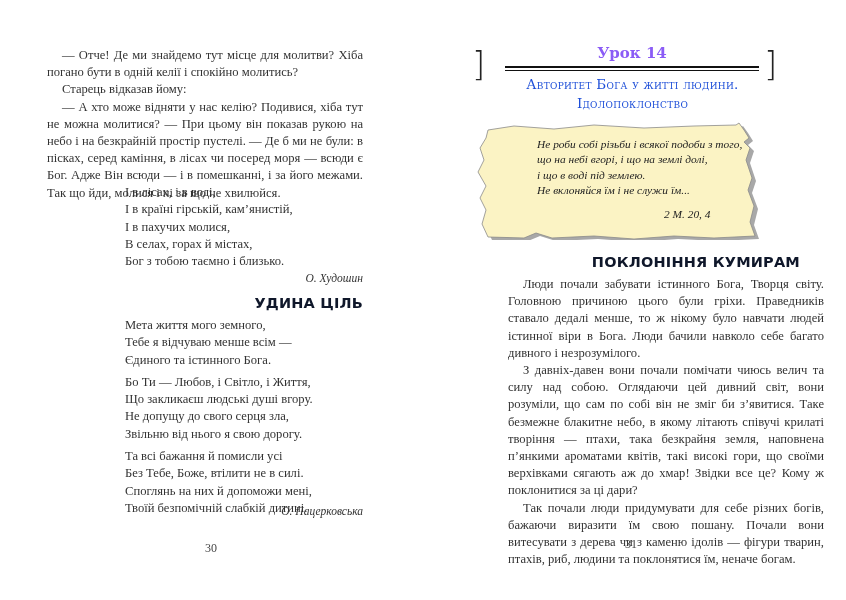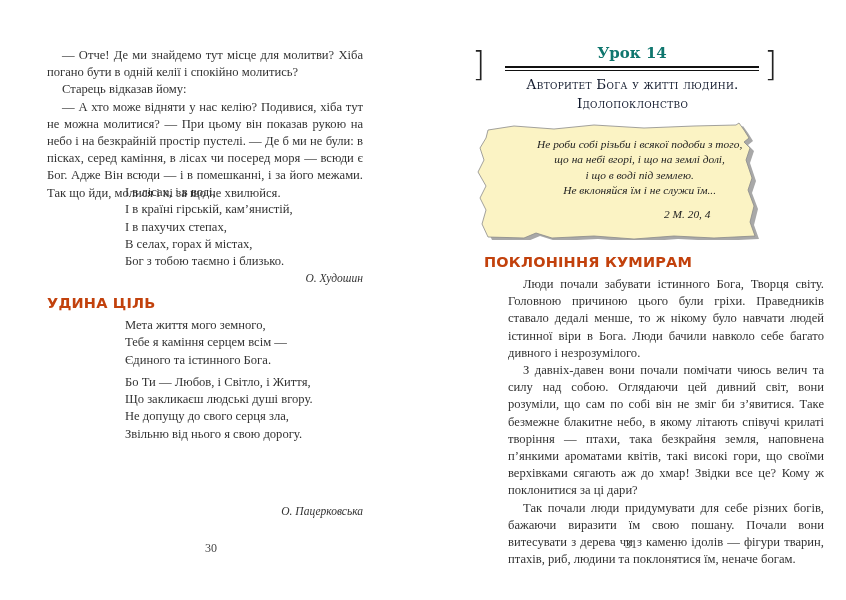--- a/index.html
+++ b/index.html
@@ -13,71 +13,77 @@
   .prose { position: absolute; font-size: 12.6px; line-height: 17.2px; text-align: justify; color: #333; }
   .prose p { text-indent: 15px; }
 
   .left-prose { left: 47px; top: 43px; width: 316px; }
 
   .poem { position: absolute; font-size: 12.6px; line-height: 17.3px; color: #333; white-space: nowrap; }
   .poem .line { display: block; }
   .poem .stanza { margin-bottom: 5px; }
   .attribution { position: absolute; font-style: italic; font-size: 11.5px; color: #333; text-align: right; }
 
-  .section-heading { position: absolute; font-family: "DejaVu Sans", "Liberation Sans", sans-serif; font-weight: bold; font-size: 14.5px; color: #c2410c; text-align: left; letter-spacing: 0.2px; }
+  .section-heading { position: absolute; font-family: "DejaVu Sans", "Liberation Sans", sans-serif; font-weight: bold; font-size: 14.5px; color: #0f172a; text-align: right; letter-spacing: 0.2px; }
 
   .page-number { position: absolute; font-size: 12px; color: #444; }
 
   
   .bracket { position: absolute; font-family: "DejaVu Sans", sans-serif; font-size: 34px; font-weight: 300; color: #222; line-height: 1; }
-  .lesson-title { position: absolute; left: 505px; top: 44px; width: 254px; text-align: center; font-family: "DejaVu Serif", serif; font-weight: bold; font-size: 15px; color: #0f766e; }
+  .lesson-title { position: absolute; left: 505px; top: 44px; width: 254px; text-align: center; font-family: "DejaVu Serif", serif; font-weight: bold; font-size: 15px; color: #8b5cf6; }
   .rule { position: absolute; background: #111; }
-  .lesson-subtitle { position: absolute; left: 490px; top: 75px; width: 285px; text-align: center; font-family: "DejaVu Serif", serif; font-size: 13.5px; line-height: 19px; color: #0f172a; font-variant: small-caps; letter-spacing: 0.3px; }
+  .lesson-subtitle { position: absolute; left: 490px; top: 75px; width: 285px; text-align: center; font-family: "DejaVu Serif", serif; font-size: 13.5px; line-height: 19px; color: #1d4ed8; font-variant: small-caps; letter-spacing: 0.3px; }
 
   
   .parchment { position: absolute; left: 474px; top: 120px; width: 318px; height: 120px; }
   .parchment svg { position: absolute; left: 0; top: 0; }
   .scripture { position: absolute; left: 63px; top: 17px; font-style: italic; font-size: 11.4px; line-height: 15.4px; color: #222; white-space: nowrap; }
-  .scripture .line { display: block; text-align: center; }
+  .scripture .line { display: block; }
   .scripture-ref { position: absolute; left: 190px; top: 88px; font-style: italic; font-size: 11.4px; color: #222; }
 
   .right-prose { left: 484px; top: 276px; width: 316px; margin-left: 24px; }
 </style>
 </head>
 <body>
 
 <div class="page page-left">
   <div class="prose left-prose">
     <p>— Отче! Де ми знайдемо тут місце для молитви? Хіба погано бути в одній келії і спокійно молитись?</p>
     <p>Старець відказав йому:</p>
     <p>— А хто може відняти у нас келію? Подивися, хіба тут не можна молитися? — При цьому він показав рукою на небо і на безкрайній простір пустелі. — Де б ми не були: в пісках, серед каміння, в лісах чи посеред моря — всюди є Бог. Адже Він всюди — і в помешканні, і за його межами. Так що йди, молися і ні за що не хвилюйся.</p>
   </div>
 
   <div class="poem" style="left:125px; top:180px;">
     <span class="line">І в лісах, і в воді,</span>
     <span class="line">І в країні гірській, кам’янистій,</span>
-    <span class="line">І в пахучих степах,</span>
+    <span class="line">І в пахучих молися,</span>
     <span class="line">В селах, горах й містах,</span>
     <span class="line">Бог з тобою таємно і близько.</span>
   </div>
   <div class="attribution" style="left:200px; top:268px; width:163px;">О. Худошин</div>
 
   <div class="section-heading" style="left:47px; top:291px; width:316px;">УДИНА ЦІЛЬ</div>
 
   <div class="poem" style="left:125px; top:313px;">
     <div class="stanza">
       <span class="line">Мета життя мого земного,</span>
-      <span class="line">Тебе я каміння серцем всім —</span>
+      <span class="line">Тебе я відчуваю менше всім —</span>
       <span class="line">Єдиного та істинного Бога.</span>
     </div>
     <div class="stanza">
       <span class="line">Бо Ти — Любов, і Світло, і Життя,</span>
       <span class="line">Що закликаєш людські душі вгору.</span>
       <span class="line">Не допущу до свого серця зла,</span>
       <span class="line">Звільню від нього я свою дорогу.</span>
+    </div>
+    <div class="stanza">
+      <span class="line">Та всі бажання й помисли усі</span>
+      <span class="line">Без Тебе, Боже, втілити не в силі.</span>
+      <span class="line">Споглянь на них й допоможи мені,</span>
+      <span class="line">Твоїй безпомічній слабкій дитині.</span>
     </div>
   </div>
   <div class="attribution" style="left:200px; top:501px; width:163px;">О. Пацерковська</div>
 
   <div class="page-number" style="left:205px; top:537px;">30</div>
 </div>
 
 <div class="page page-right"></div>
 
 <div>

